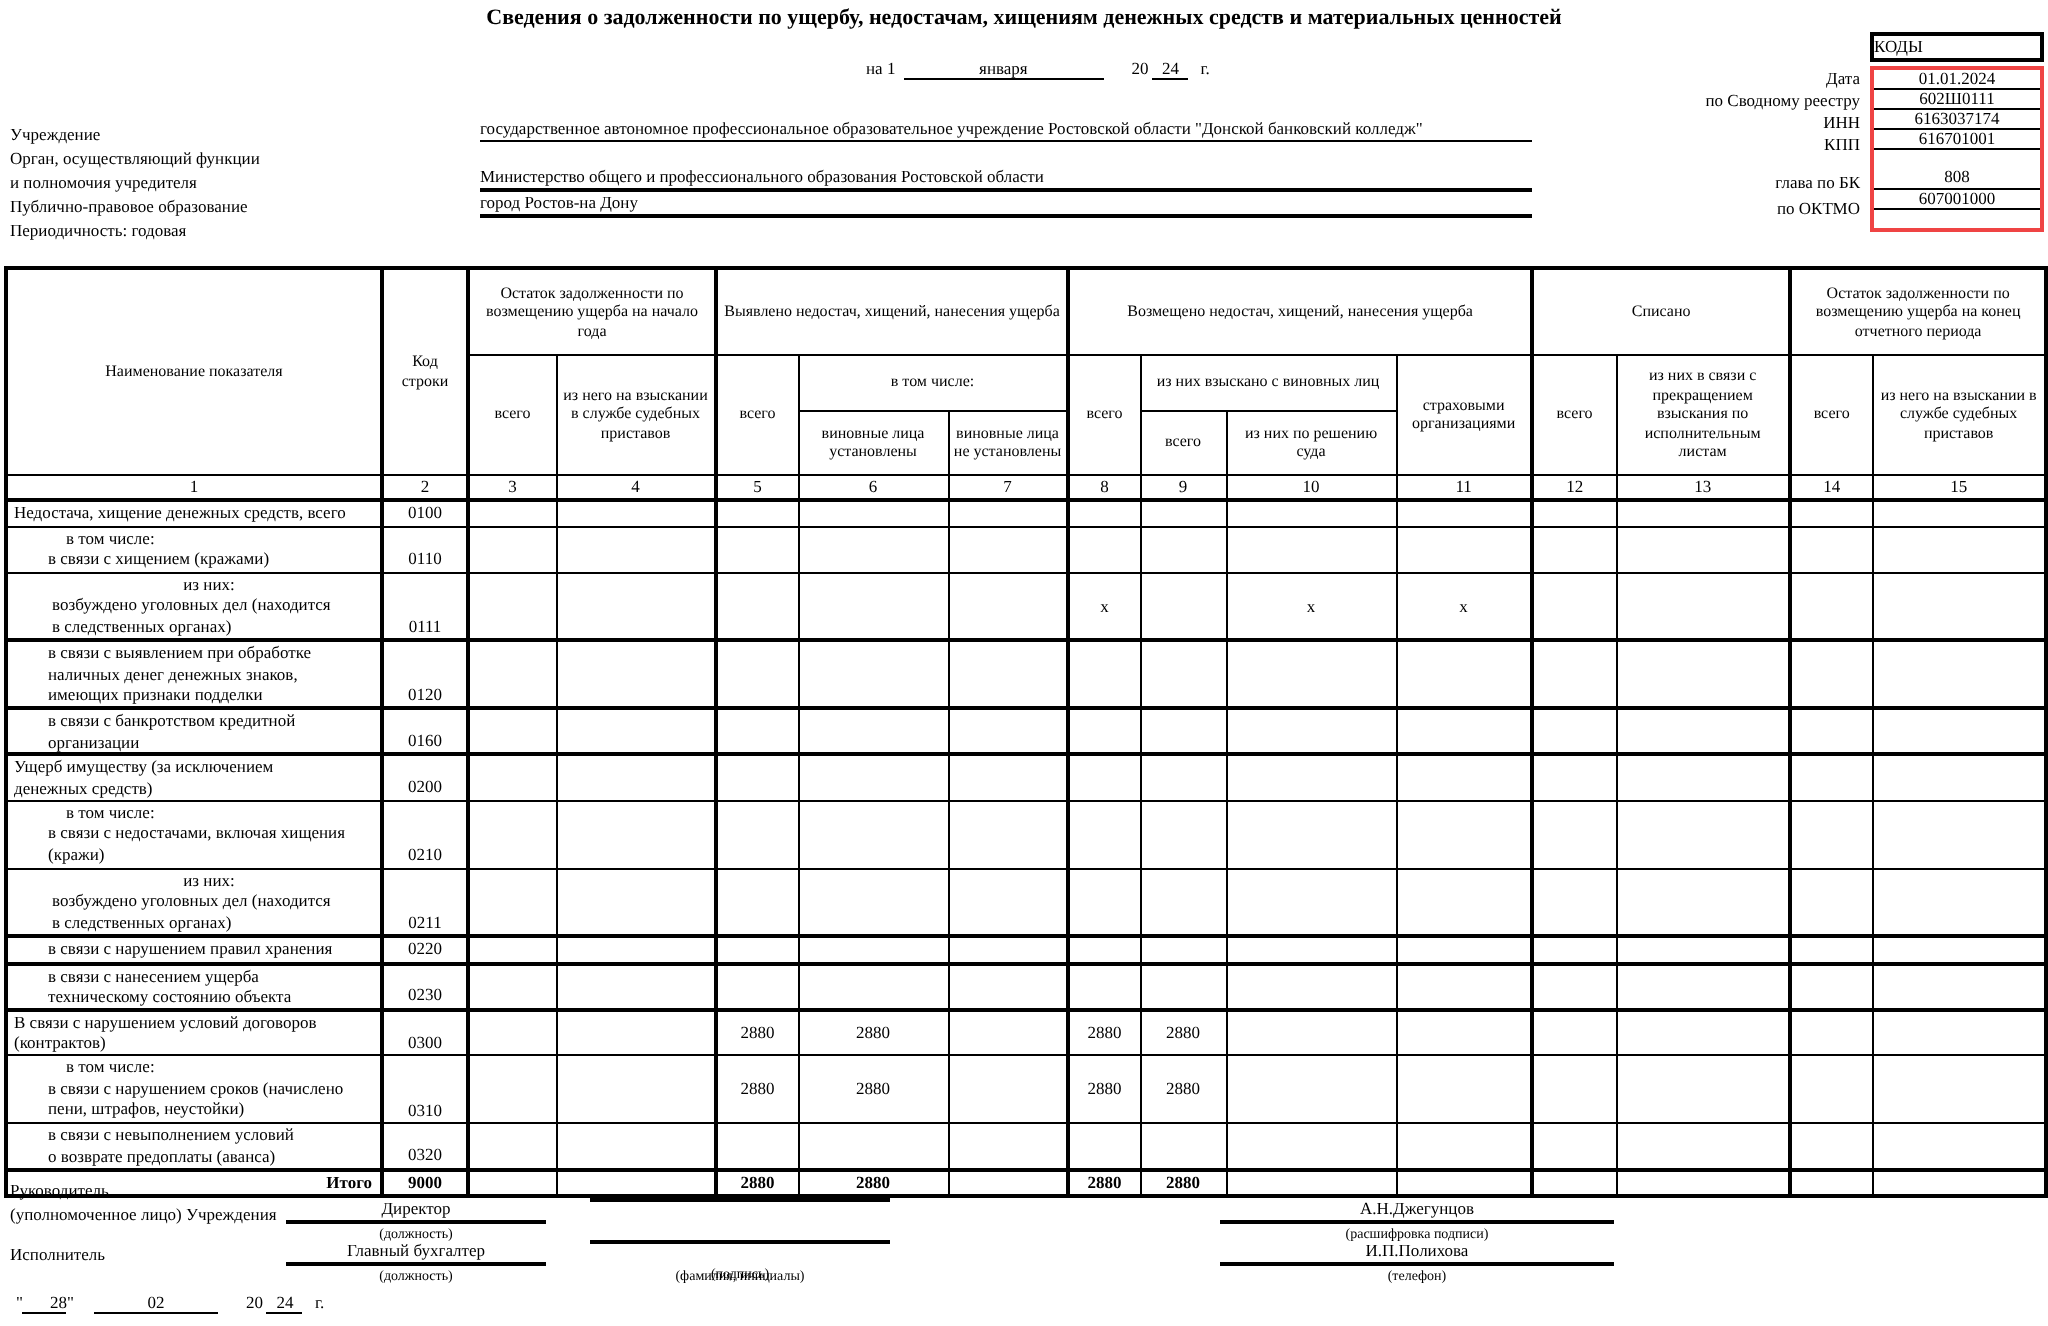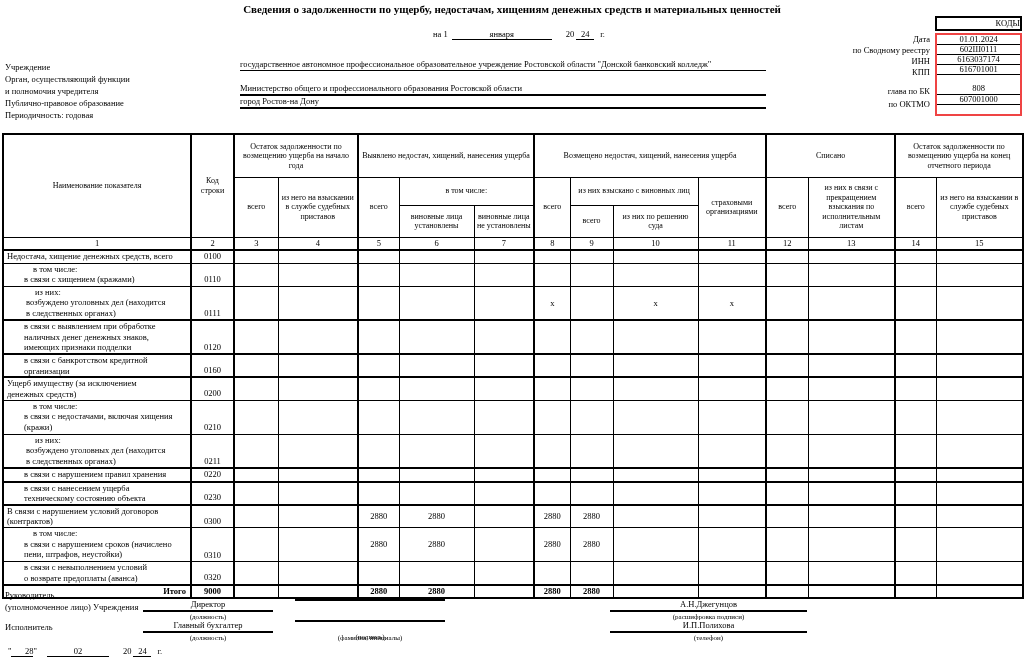--- a/index.html
+++ b/index.html
@@ -11,21 +11,21 @@
   
   .date-line { top:29px; left:433px; font-size:8.5px; white-space:nowrap; }
   .date-line span { display:inline-block; vertical-align:baseline; }
   .u-month { width:100px; text-align:center; border-bottom:1px solid #000; margin-left:4px; }
   .u-year  { width:18px; text-align:center; border-bottom:1px solid #000; margin-left:2px; }
   .gap20 { margin-left:14px; }
   .gapg  { margin-left:6px; }
 
   
   .codes-header-box { top:16px; left:935px; width:87px; height:15px; border:2px solid #000;
-     text-align:right; font-size:8.5px; line-height:11px; }
+     text-align:left; font-size:8.5px; line-height:11px; }
   .codes-values { top:33px; left:935px; width:87px; border:2px solid #ef4444; }
   .cval { height:10px; border-bottom:1px solid #000; font-size:8.5px;
      display:flex; align-items:flex-end; justify-content:center; line-height:9.5px; }
   .cval.tall { height:20px; padding-bottom:1px; }
   .cval.last { height:9px; border-bottom:none; }
   .codes-labels { top:34px; left:700px; width:230px; font-size:8.5px; }
   .clabel { height:11px; line-height:11px; text-align:right; }
   .clabel.tall { height:21px; display:flex; align-items:flex-end; justify-content:flex-end; padding-bottom:2px; }
 
   
@@ -40,21 +40,21 @@
   td { border:1px solid #000; font-size:8.5px; text-align:center; vertical-align:middle;
        padding:0; line-height:10.5px; overflow:hidden; }
   .hc { font-size:8px; line-height:9.5px; padding:1px 2px; }
   .hr1 { height:43px; } .hr2 { height:28px; } .hr3 { height:32px; } .hr4 { height:13px; }
   .hr4 td { border-bottom:2px solid #000; font-size:8.5px; }
   tr.h1 { height:12px; } tr.h2 { height:23px; } tr.h3 { height:34px; }
   td.name { text-align:left; vertical-align:top; padding-top:0; }
   td.code { vertical-align:bottom; padding-bottom:1px; }
   .line { padding-left:3px; white-space:nowrap; }
   .ind1 .line { padding-left:20px; } .ind2 .line { padding-left:22px; }
-  .ind1 .line.lab { padding-left:29px; } .ind2 .line.lab { padding-left:31px; }
+  .ind1 .line.lab { padding-left:29px; } .ind2 .line.lab { padding-left:15px;text-align:center; }
   .br2 { border-right:2px solid #000 !important; }
   tr.thick-top td { border-top:2px solid #000; }
   tr.total-row td { font-weight:bold; }
   tr.total-row td.name { text-align:right; vertical-align:middle; }
   tr.total-row td.name .line { padding-left:0; padding-right:4px; white-space:nowrap; }
 
   
   .sig-label { left:5px; font-size:8.5px; white-space:nowrap; }
   .sig-line { border-bottom:2px solid #000; text-align:center; font-size:8.5px; line-height:11px; }
   .sig-caption { text-align:center; font-size:7px; line-height:9px; }

